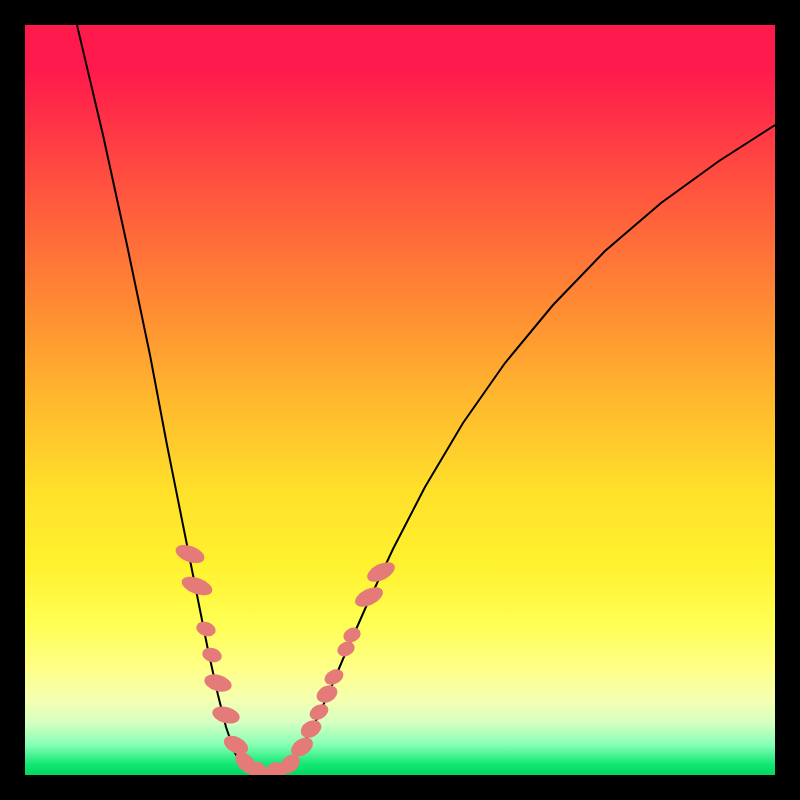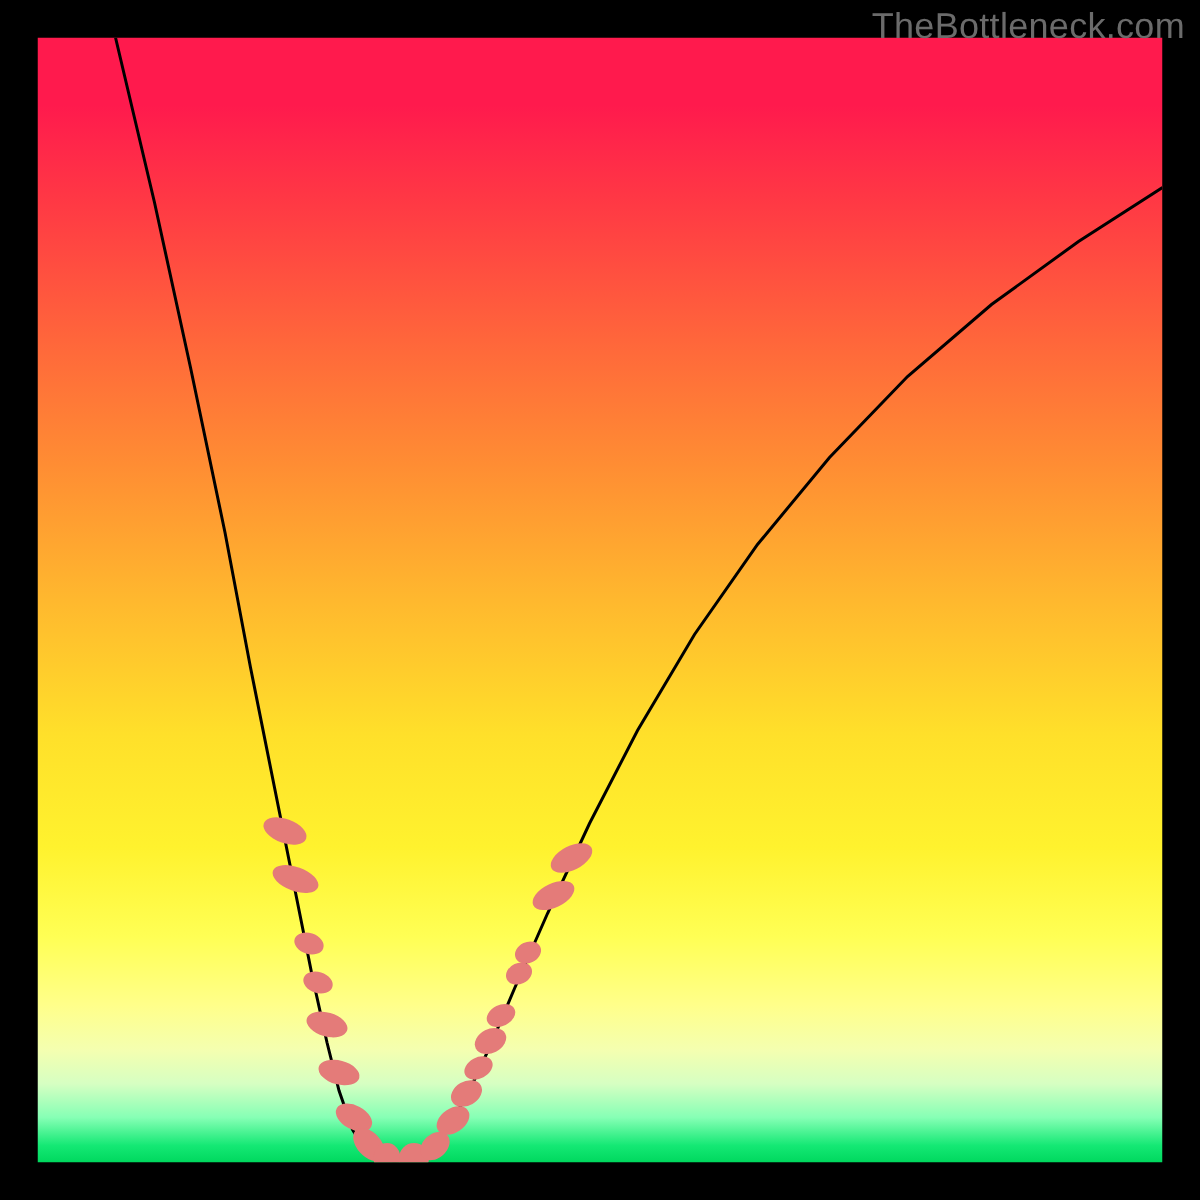--- a/index.html
+++ b/index.html
@@ -96,14 +96,13 @@
           <ellipse cx="294" cy="687" rx="7" ry="10" class="marker" transform="rotate(62 294 687)"></ellipse>
           <ellipse cx="302" cy="669" rx="8" ry="11" class="marker" transform="rotate(63 302 669)"></ellipse>
           <ellipse cx="309" cy="652" rx="7" ry="10" class="marker" transform="rotate(64 309 652)"></ellipse>
           <ellipse cx="321" cy="624" rx="7" ry="9" class="marker" transform="rotate(65 321 624)"></ellipse>
           <ellipse cx="327" cy="610" rx="7" ry="9" class="marker" transform="rotate(65 327 610)"></ellipse>
           <ellipse cx="344" cy="572" rx="8" ry="15" class="marker" transform="rotate(64 344 572)"></ellipse>
           <ellipse cx="356" cy="547" rx="8" ry="15" class="marker" transform="rotate(63 356 547)"></ellipse>
         </g>
     </svg>
   </div>
-  <div class="watermark">TheBottleneck.com</div>
 </div>
 
 </body></html>

